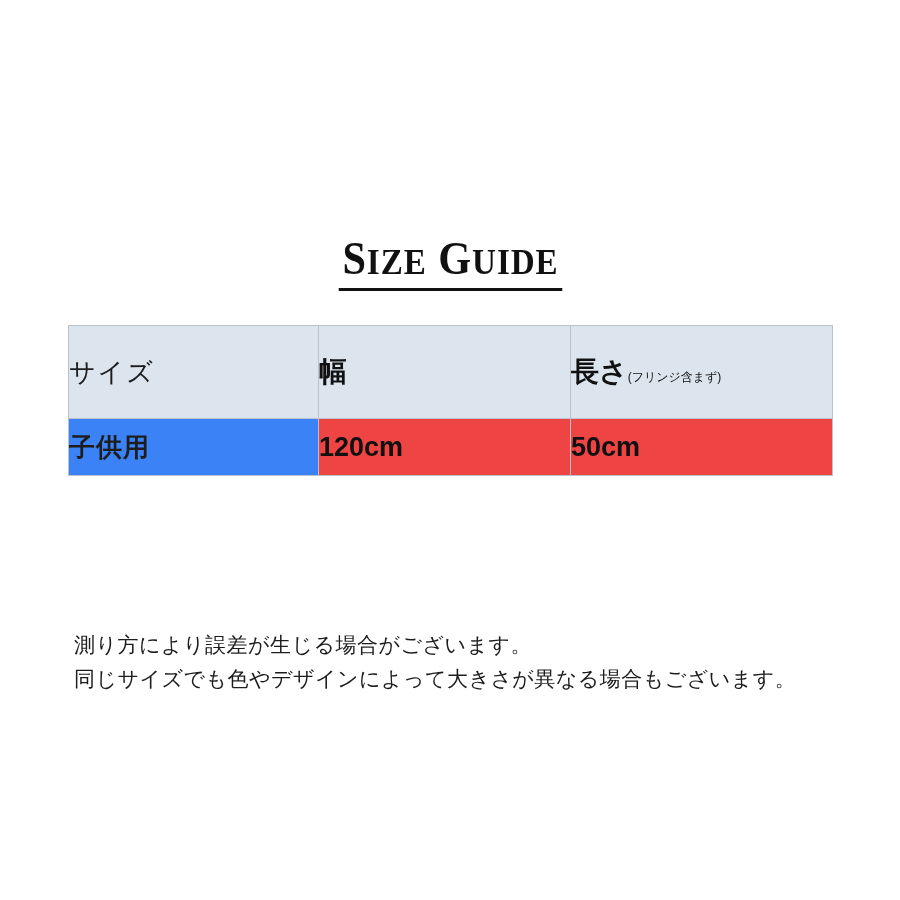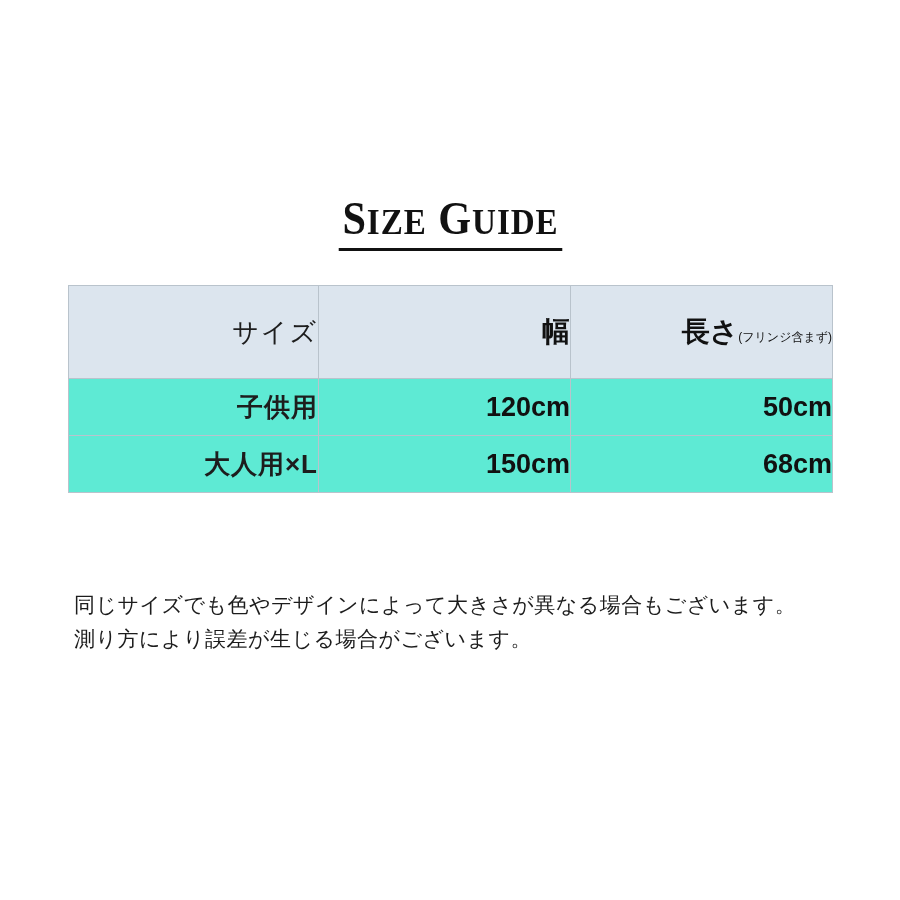--- a/index.html
+++ b/index.html
@@ -11,20 +11,21 @@
     height: 900px;
     background: #ffffff;
     font-family: "Liberation Sans", sans-serif;
     color: #1a1a1a;
     overflow: hidden;
   }
   .page {
     position: relative;
     width: 900px;
     height: 656px;
+    margin-top: 40px;
   }
 
   
   .title-wrap {
     position: absolute;
     top: 196px;
     left: 0;
     width: 900px;
     text-align: center;
   }
@@ -54,21 +55,21 @@
     left: 68px;
     width: 764px;
   }
   table.size-table {
     border-collapse: collapse;
     width: 764px;
     table-layout: fixed;
   }
   table.size-table td {
     border: 1px solid #b9c3cc;
-    text-align: right;
+    text-align: left;
     vertical-align: middle;
     padding: 0;
   }
   .col-label { width: 250px; }
   .col-w { width: 252px; }
   .col-l { width: 262px; }
 
   tr.head-row td {
     height: 92px;
     background: #dce5ee;
@@ -87,28 +88,28 @@
   .head-note {
     font-size: 12px;
     font-weight: normal;
     letter-spacing: 0;
   }
 
   tr.body-row td {
     height: 56px;
   }
   td.row-label {
-    background: #5eead4;
+    background: #3b82f6;
     font-size: 26px;
     font-weight: bold;
     letter-spacing: 1px;
     color: #1d1d1d;
   }
   td.row-val {
-    background: #5eead4;
+    background: #ef4444;
     font-size: 27px;
     font-weight: bold;
     color: #111111;
   }
 
   
   .notes {
     position: absolute;
     top: 588px;
     left: 74px;
@@ -145,27 +146,22 @@
           <td class="head-cell"><span>長さ</span><span class="head-note">(フリンジ含まず)</span></td>
         </tr>
 
         <tr class="body-row">
           <td class="row-label">子供用</td>
           <td class="row-val">120cm</td>
           <td class="row-val">50cm</td>
         </tr>
 
 
-        <tr class="body-row">
-          <td class="row-label">大人用×L</td>
-          <td class="row-val">150cm</td>
-          <td class="row-val">68cm</td>
-        </tr>
       </tbody>
     </table>
   </div>
 
   <div class="notes">
+    <div class="note-line">測り方により誤差が生じる場合がございます。</div>
     <div class="note-line">同じサイズでも色やデザインによって大きさが異なる場合もございます。</div>
-    <div class="note-line">測り方により誤差が生じる場合がございます。</div>
   </div>
 
 </div>
 
 </body></html>

